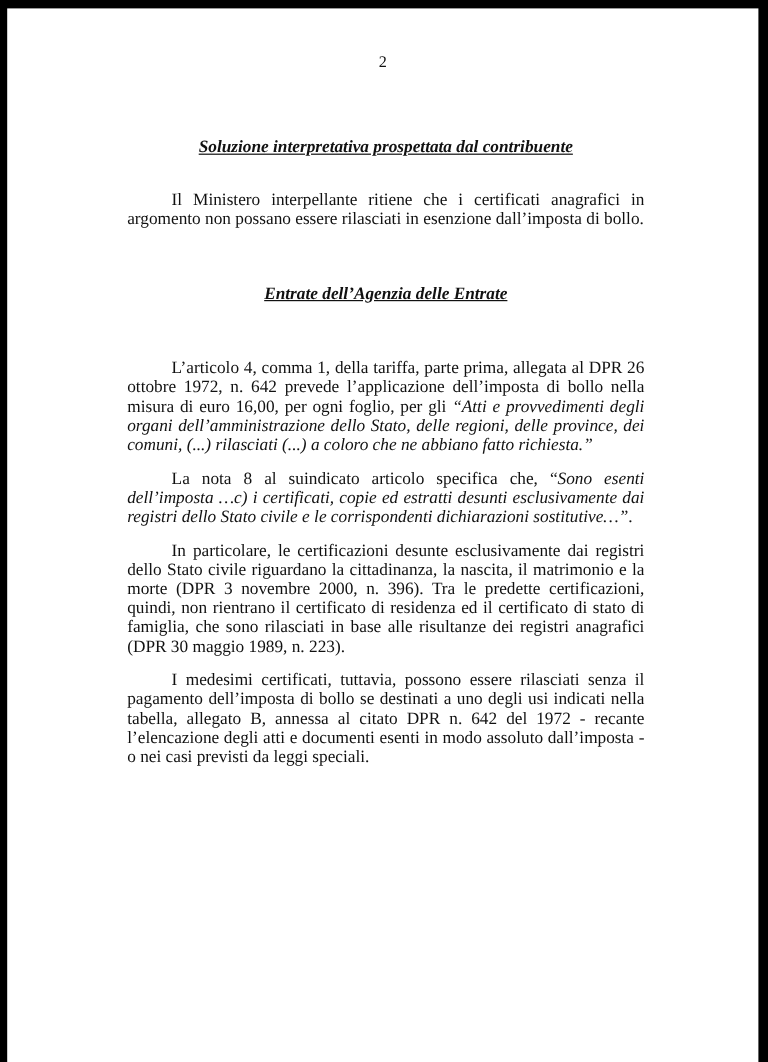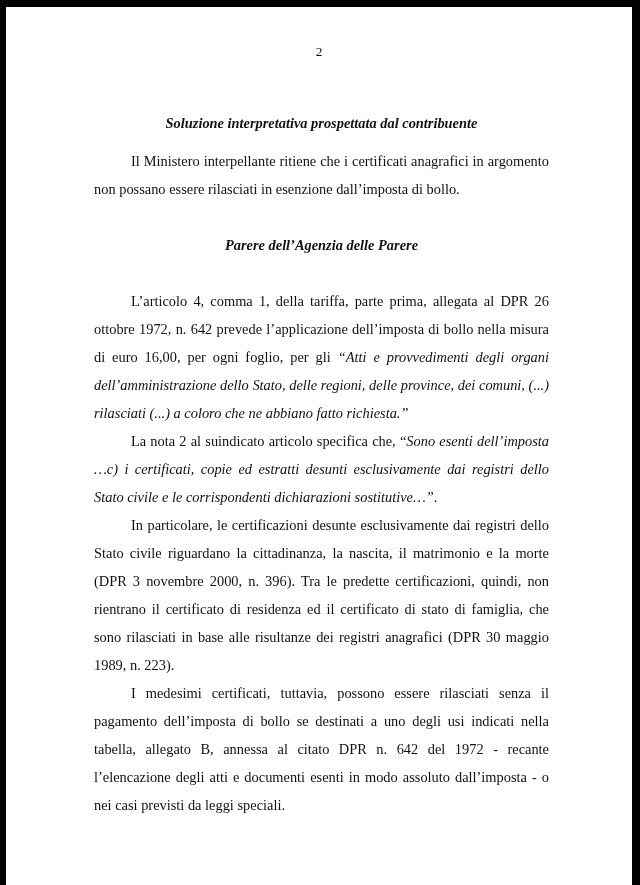--- a/index.html
+++ b/index.html
@@ -38,51 +38,52 @@
       top: 104px;
       width: 455px;
     }
     h2.section-title {
       margin: 0;
       font-size: 14.4px;
       font-weight: bold;
       font-style: italic;
       text-align: center;
       line-height: 24px;
+      text-decoration: underline;
     }
     p.para {
-      margin: 0;
+      margin: 12px;
       text-align: justify;
       text-indent: 37px;
-      line-height: 28px;
+      line-height: 16px;
     }
     .q { font-style: italic; }
     .gap-a { height: 12px; }
     .gap-b { height: 30px; }
     .gap-c { height: 30px; }
   </style>
 </head>
 <body>
 
 <div class="page">
   <div class="page-number">2</div>
 
   <div class="content">
 
     <h2 class="section-title">Soluzione interpretativa prospettata dal contribuente</h2>
     <div class="gap-a"></div>
     <p class="para"><span>Il Ministero interpellante ritiene che i certificati anagrafici in argomento non possano essere rilasciati in esenzione dall’imposta di bollo.</span></p>
 
     <div class="gap-b"></div>
 
-    <h2 class="section-title">Parere dell’Agenzia delle Parere</h2>
+    <h2 class="section-title">Entrate dell’Agenzia delle Entrate</h2>
     <div class="gap-c"></div>
 
     <p class="para"><span>L’articolo 4, comma 1, della tariffa, parte prima, allegata al DPR 26 ottobre 1972, n. 642 prevede l’applicazione dell’imposta di bollo nella misura di euro 16,00, per ogni foglio, per gli </span><span class="q">“Atti e provvedimenti degli organi dell’amministrazione dello Stato, delle regioni, delle province, dei comuni, (...) rilasciati (...) a coloro che ne abbiano fatto richiesta.”</span></p>
 
-    <p class="para"><span>La nota 2 al suindicato articolo specifica che, “</span><span class="q">Sono esenti dell’imposta …c) i certificati, copie ed estratti desunti esclusivamente dai registri dello Stato civile e le corrispondenti dichiarazioni sostitutive…”</span><span>.</span></p>
+    <p class="para"><span>La nota 8 al suindicato articolo specifica che, “</span><span class="q">Sono esenti dell’imposta …c) i certificati, copie ed estratti desunti esclusivamente dai registri dello Stato civile e le corrispondenti dichiarazioni sostitutive…”</span><span>.</span></p>
 
     <p class="para"><span>In particolare, le certificazioni desunte esclusivamente dai registri dello Stato civile riguardano la cittadinanza, la nascita, il matrimonio e la morte (DPR 3 novembre 2000, n. 396). Tra le predette certificazioni, quindi, non rientrano il certificato di residenza ed il certificato di stato di famiglia, che sono rilasciati in base alle risultanze dei registri anagrafici (DPR 30 maggio 1989, n. 223).</span></p>
 
 
     <p class="para"><span>I medesimi certificati, tuttavia, possono essere rilasciati senza il pagamento dell’imposta di bollo se destinati a uno degli usi indicati nella tabella, allegato B, annessa al citato DPR n. 642 del 1972 - recante l’elencazione degli atti e documenti esenti in modo assoluto dall’imposta - o nei casi previsti da leggi speciali.</span></p>
   </div>
 </div>
 
 </body></html>

